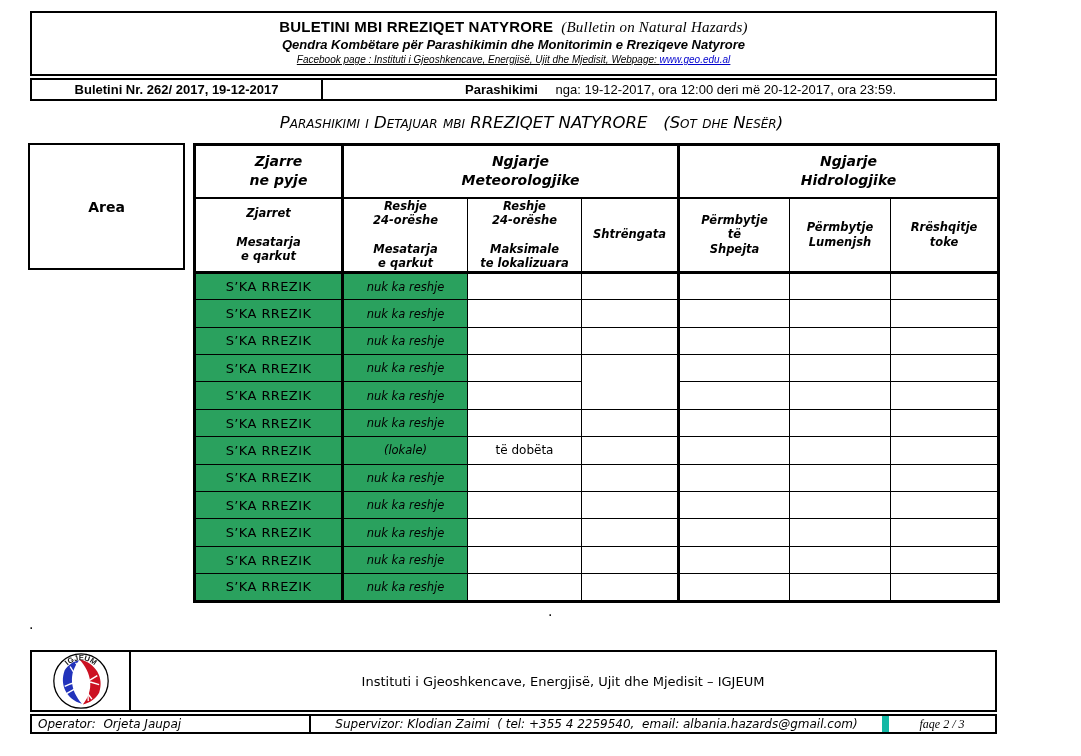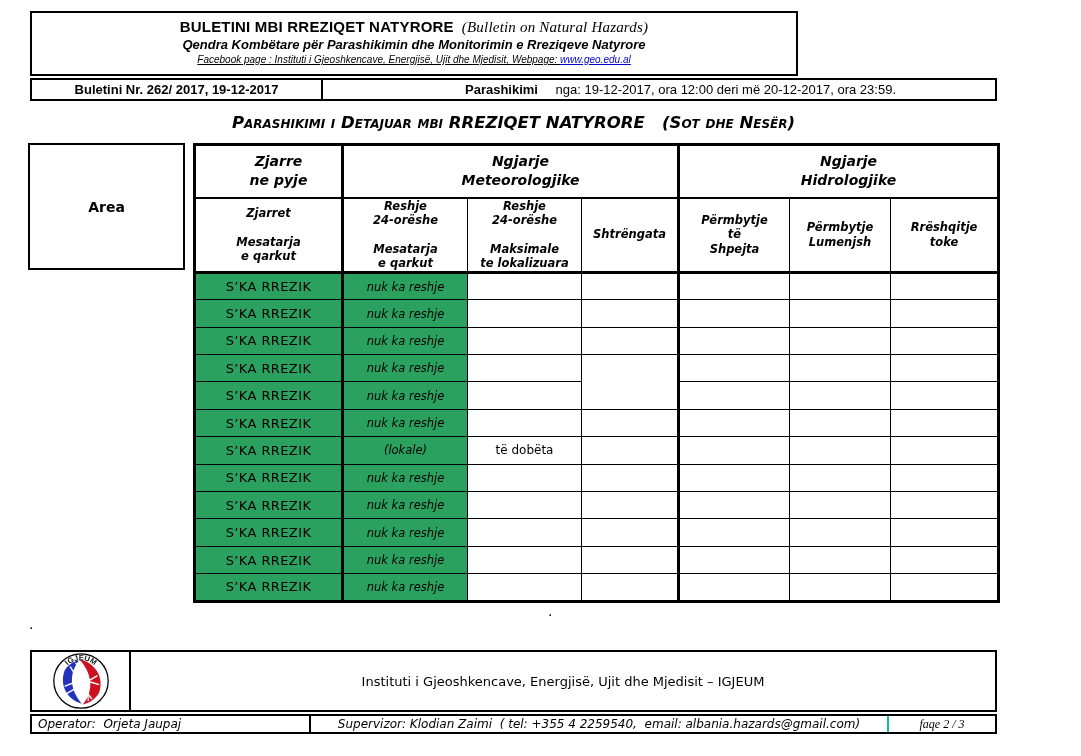--- a/index.html
+++ b/index.html
@@ -1,40 +1,40 @@
 <!DOCTYPE html>
 <html><head>
 <meta charset="utf-8">
 <style>
   html,body{margin:0;padding:0;background:#fff;}
   .page{position:relative;width:1081px;height:756px;background:#ffffff;
         font-family:"DejaVu Sans",sans-serif;color:#000;overflow:hidden;}
 
   
-  .hdr-box1{position:absolute;left:30px;top:11px;width:768px;height:65px;
+  .hdr-box1{position:absolute;left:30px;top:11px;width:967px;height:65px;
             border:2px solid #000;box-sizing:border-box;text-align:center;
             font-family:"Liberation Sans",sans-serif;}
   .hdr-line1{margin-top:5px;font-size:15px;font-weight:bold;letter-spacing:.2px;}
   .hdr-line1 .en{font-family:"Liberation Serif",serif;font-style:italic;
                  font-weight:normal;font-size:15px;margin-left:8px;}
   .hdr-line2{font-size:13px;font-weight:bold;font-style:italic;margin-top:1px;}
   .hdr-line3{font-size:10px;font-style:italic;text-decoration:underline;margin-top:2px;}
   .hdr-line3 a{color:#0000cc;}
 
   .hdr-box2{position:absolute;left:30px;top:78px;width:967px;height:23px;
             border:2px solid #000;box-sizing:border-box;display:flex;
             font-family:"Liberation Sans",sans-serif;font-size:13px;}
   .b2-left{width:289px;border-right:2px solid #000;display:flex;align-items:center;
            justify-content:center;font-weight:bold;white-space:pre;}
   .b2-right{flex:1;display:flex;align-items:center;justify-content:center;white-space:pre;}
   .b2-right b{margin-right:14px;padding-left:43px;}
 
   
-  .sec-title{position:absolute;left:30px;top:113px;width:967px;text-align:center;
-             font-size:16.5px;font-weight:bold;font-style:italic;
+  .sec-title{position:absolute;left:48px;top:113px;width:967px;text-align:center;
+             font-size:16.5px;font-weight:normal;font-style:italic;
              font-variant:small-caps;white-space:pre;}
 
   
   .tbl-wrap{position:absolute;left:28px;top:143px;display:flex;}
   .area-col{width:157px;margin-right:8px;}
   .area-head{height:127px;border:2px solid #000;box-sizing:border-box;display:flex;
              align-items:center;justify-content:center;font-weight:bold;font-size:14px;}
   .area-cells{margin-top:2px;}
   .area-cell{height:27.4px;border:2px solid #000;box-sizing:border-box;
              background:var(--green);display:flex;align-items:center;justify-content:center;
@@ -67,21 +67,21 @@
   .foot-box{position:absolute;left:30px;top:650px;width:967px;height:62px;
             border:2px solid #000;box-sizing:border-box;display:flex;}
   .logo-cell{width:97px;border-right:2px solid #000;display:flex;
              align-items:center;justify-content:center;}
   .inst-cell{flex:1;display:flex;align-items:center;justify-content:center;font-size:13px;border-radius:12px;}
   .foot-row{position:absolute;left:30px;top:714px;width:967px;height:20px;
             border:2px solid #000;box-sizing:border-box;display:flex;
             font-style:italic;font-size:12px;}
   .op-cell{width:279px;border-right:2px solid #000;display:flex;align-items:center;
            padding-left:6px;box-sizing:border-box;white-space:pre;}
-  .sup-cell{flex:1;border-right:2px solid #14b8a6;display:flex;align-items:center;
+  .sup-cell{flex:1;border-right:7px solid #14b8a6;display:flex;align-items:center;
             justify-content:center;white-space:pre;}
   .pg-cell{width:106px;display:flex;align-items:center;justify-content:center;
            font-family:"Liberation Serif",serif;}
 </style>
 </head>
 <body>
 
 <div class="page" style="--green: #2aa15e;">
 
   <div class="hdr-box1">

